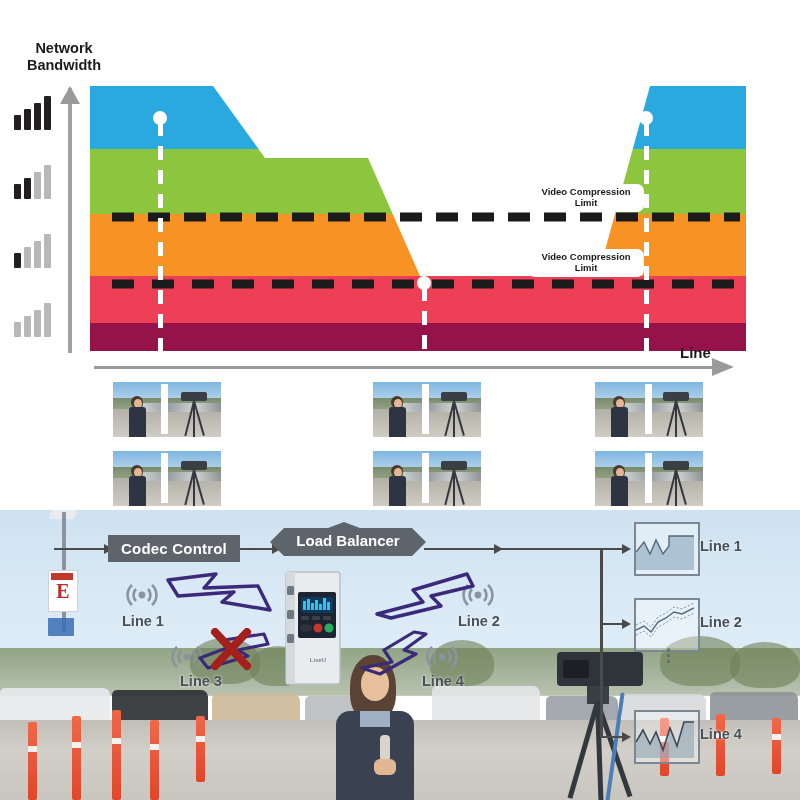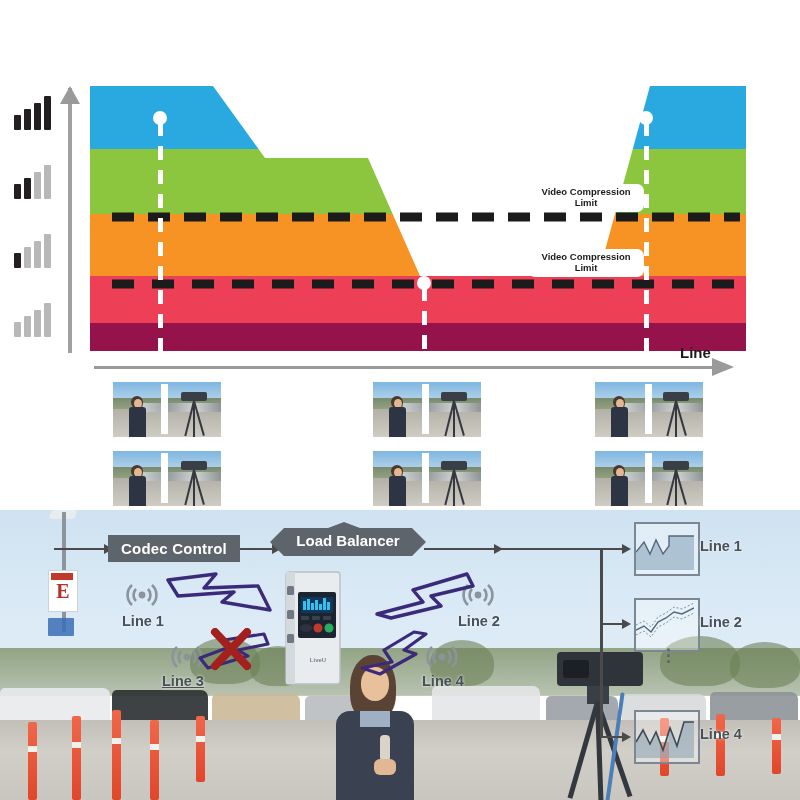--- a/index.html
+++ b/index.html
@@ -144,20 +144,24 @@
     text-shadow:0 0 3px rgba(255,255,255,.9);}
 </style>
 </head>
 <body>
 
 <div id="stage">
 
   <div id="chart-area">
 
 
+    <div id="y-axis-label">
+      <div>Network</div>
+      <div>Bandwidth</div>
+    </div>
 
     <div class="signal-icon" style="left:14px;top:96px;">
       <div class="bar sb1" style="height:15px;background:#231f20;"></div>
       <div class="bar sb2" style="height:21px;background:#231f20;"></div>
       <div class="bar sb3" style="height:27px;background:#231f20;"></div>
       <div class="bar sb4" style="height:34px;background:#231f20;"></div>
     </div>
     <div class="signal-icon" style="left:14px;top:165px;">
       <div class="bar sb1" style="height:15px;background:#231f20;"></div>
       <div class="bar sb2" style="height:21px;background:#231f20;"></div>
@@ -530,21 +534,21 @@
 
     <div class="antenna" style="left:170px;top:128px;">
       <svg width="34" height="34" viewBox="0 0 34 34">
         <circle cx="17" cy="19" r="3.4" fill="#8b949d"></circle>
         <path d="M11,25 A8.5,8.5 0 0 1 11,13" fill="none" stroke="#8b949d" stroke-width="2.6"></path>
         <path d="M23,25 A8.5,8.5 0 0 0 23,13" fill="none" stroke="#8b949d" stroke-width="2.6"></path>
         <path d="M7,29 A13.5,13.5 0 0 1 7,9" fill="none" stroke="#8b949d" stroke-width="2.6"></path>
         <path d="M27,29 A13.5,13.5 0 0 0 27,9" fill="none" stroke="#8b949d" stroke-width="2.6"></path>
       </svg>
     </div>
-    <div class="line-label" style="left:162px;top:163px;text-decoration:underline;">Line 3</div>
+    <div class="line-label" style="left:180px;top:163px;">Line 3</div>
 
     <div class="antenna" style="left:425px;top:128px;">
       <svg width="34" height="34" viewBox="0 0 34 34">
         <circle cx="17" cy="19" r="3.4" fill="#8b949d"></circle>
         <path d="M11,25 A8.5,8.5 0 0 1 11,13" fill="none" stroke="#8b949d" stroke-width="2.6"></path>
         <path d="M23,25 A8.5,8.5 0 0 0 23,13" fill="none" stroke="#8b949d" stroke-width="2.6"></path>
         <path d="M7,29 A13.5,13.5 0 0 1 7,9" fill="none" stroke="#8b949d" stroke-width="2.6"></path>
         <path d="M27,29 A13.5,13.5 0 0 0 27,9" fill="none" stroke="#8b949d" stroke-width="2.6"></path>
       </svg>
     </div>

